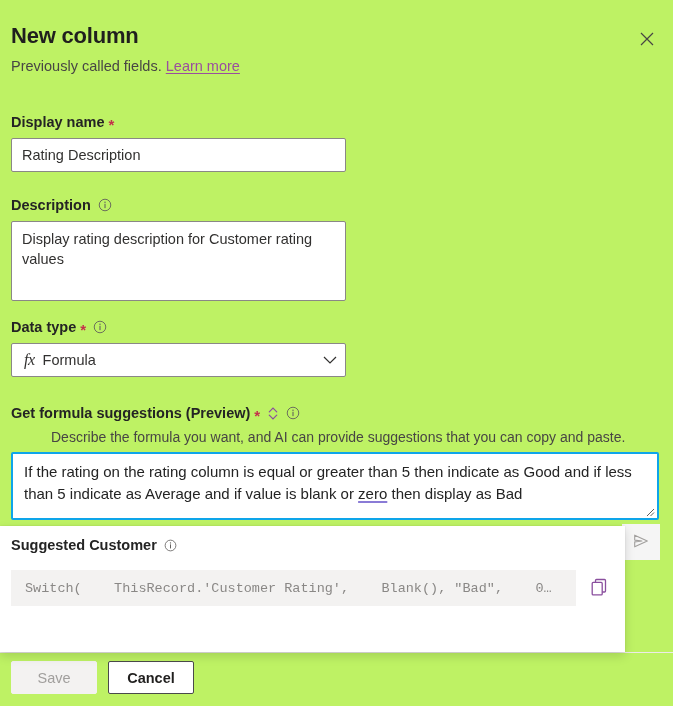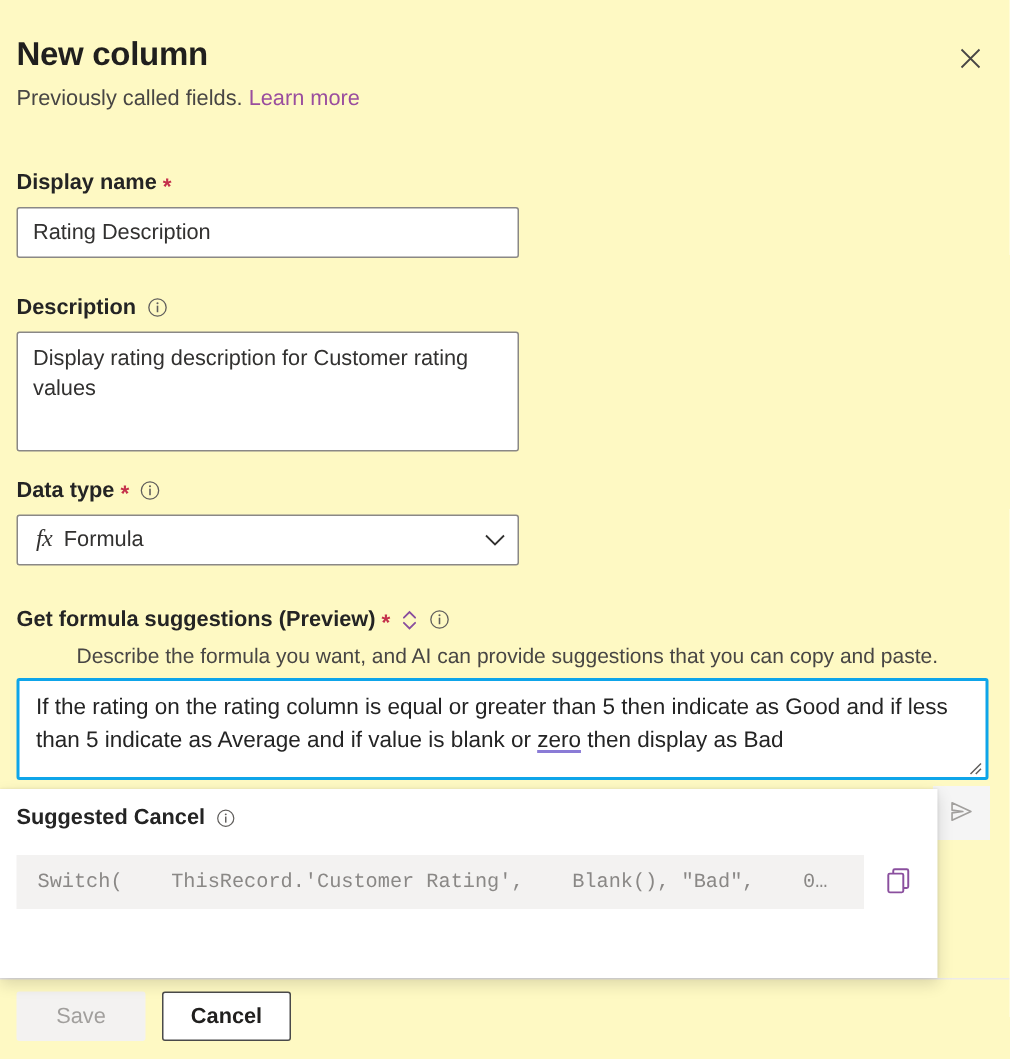--- a/index.html
+++ b/index.html
@@ -12,21 +12,21 @@
     background: #ffffff;
     font-family: "Liberation Sans", sans-serif;
     color: #323130;
     overflow: hidden;
     position: relative;
   }
 
   .panel {
     position: absolute;
     inset: 0;
-    background: #fef9c3;
+    background: #bef264;
   }
 
   
   .header {
     position: absolute;
     left: 11px;
     top: 22px;
     right: 12px;
   }
   .title {
@@ -38,20 +38,21 @@
     margin: 0;
   }
   .subtitle {
     margin-top: 6px;
     font-size: 14.5px;
     color: #484644;
     line-height: 20px;
   }
   .link {
     color: #9a4e9e;
+    text-decoration: underline;
     text-underline-offset: 2px;
     cursor: pointer;
   }
   .close-btn {
     position: absolute;
     right: 10px;
     top: 23px;
     width: 32px;
     height: 32px;
     display: flex;
@@ -394,21 +395,21 @@
   <button class="send-btn">
     <span>
       <svg width="18" height="18" viewBox="0 0 20 20" aria-hidden="true">
         <path d="M3 3.5 L17 10 L3 16.5 L3 11 L11 10 L3 9 Z" fill="none" stroke="#a19f9d" stroke-width="1.2" stroke-linejoin="round"></path>
       </svg>
     </span>
   </button>
 
   <div class="suggest-card">
     <div class="sf-label">
-      <span>Suggested Cancel</span>
+      <span>Suggested Customer</span>
       <span class="info-icon">
         <svg width="13" height="13" viewBox="0 0 16 16" aria-hidden="true">
           <circle cx="8" cy="8" r="6.6" fill="none" stroke="#605e5c" stroke-width="1"></circle>
           <circle cx="8" cy="4.8" r="0.8" fill="#605e5c"></circle>
           <rect x="7.4" y="6.6" width="1.2" height="5" fill="#605e5c"></rect>
         </svg>
       </span>
     </div>
 
     <div class="formula-row">

